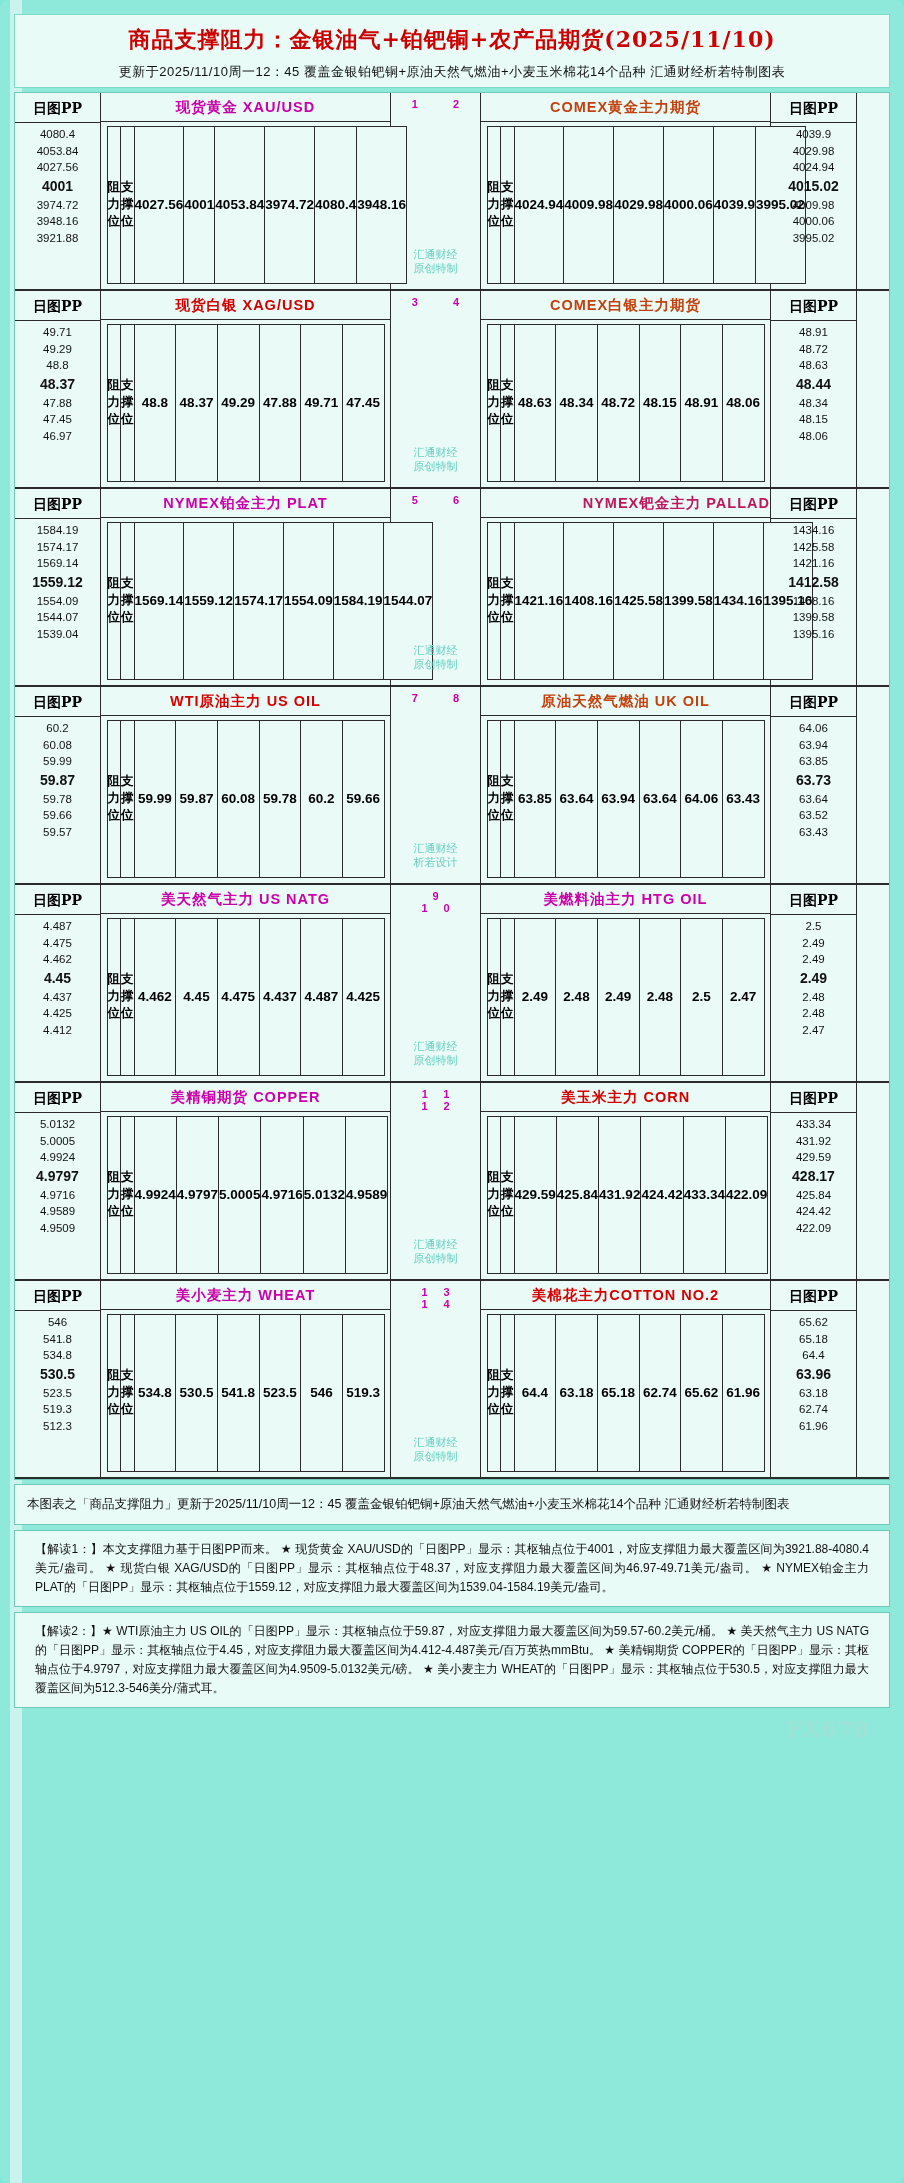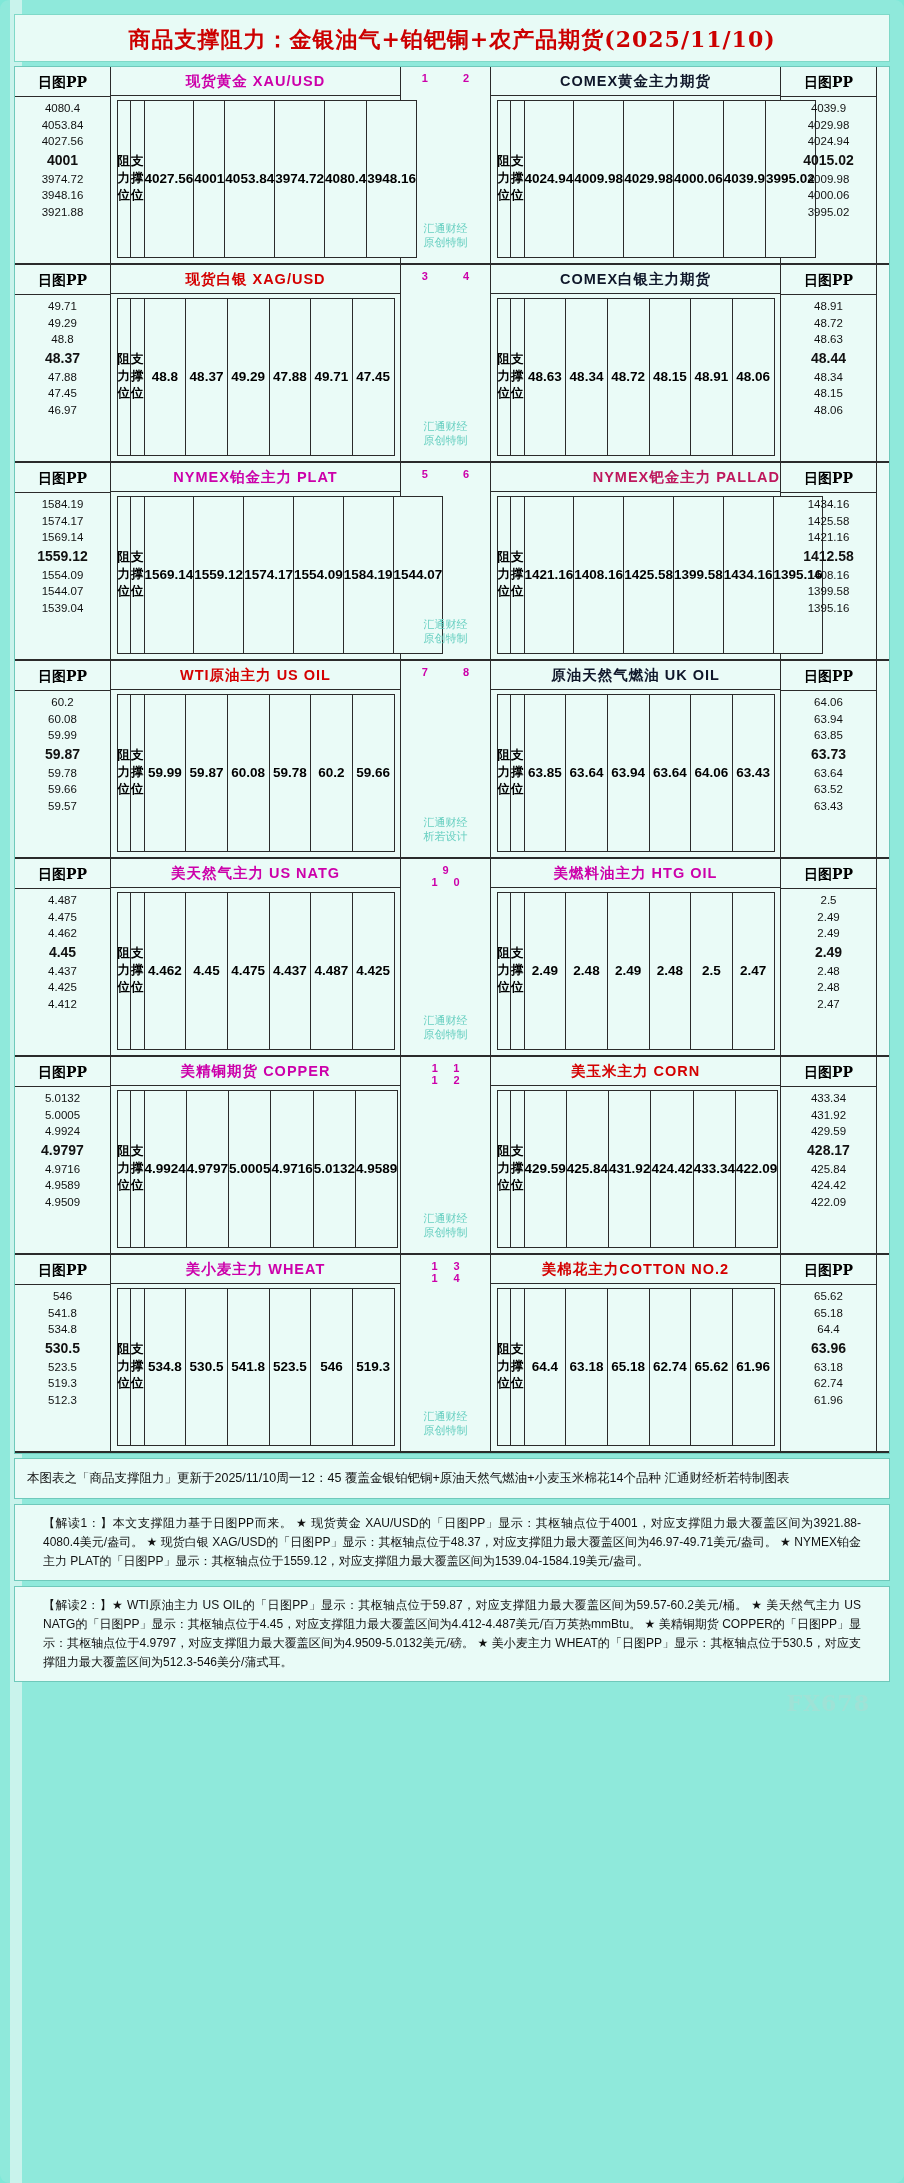--- a/index.html
+++ b/index.html
@@ -41,21 +41,21 @@
     background:#e9fbf7;
     border:1px solid #6fc9bb;
   }
   .block{
     display:flex;
     border-bottom:2px solid #2b2b2b;
     background:#eafbf7;
   }
   .block:last-child{border-bottom:2px solid #2b2b2b;}
   .col-pp{
-    width:96px;
+    width:86px;
     box-sizing:border-box;
     text-align:center;
     padding:2px 0 4px 0;
     border-right:1px solid #2b2b2b;
   }
   .pp-head{
     font-weight:bold;
     font-size:14px;
     font-family:"DejaVu Serif","Liberation Serif",serif;
     padding:5px 0 4px 0;
@@ -73,21 +73,21 @@
   .tbl-head{
     text-align:center;
     font-weight:bold;
     font-size:14.5px;
     padding:5px 0 4px 0;
     border-bottom:1px solid #2b2b2b;
     letter-spacing:1px;
   }
   .c-magenta{color:#cc00aa;}
   .c-red{color:#d40000;}
-  .c-blue{color:#0f172a;}
+  .c-blue{color:#c2410c;}
   .c-purple{color:#be185d;text-align:right;}
   .grid{
     flex:1;
     display:flex;
     flex-direction:row;
     padding:4px 6px 6px 6px;
     box-sizing:border-box;
   }
   .grid-row{
     display:flex;
@@ -140,21 +140,21 @@
     border:1px solid #6fc9bb;
     padding:10px 12px;
     font-size:12.5px;
     line-height:19px;
     color:#111;
   }
   .notes{
     margin-top:5px;
     background:#e9fbf7;
     border:1px solid #6fc9bb;
-    padding:9px 28px;
+    padding:9px 20px;
     font-size:12px;
     line-height:19px;
     color:#111;
     text-align:justify;
   }
   .fx-mark{
     text-align:right;
     padding:8px 20px 6px 0;
     font-size:22px;
     font-weight:bold;
@@ -163,20 +163,21 @@
     letter-spacing:1px;
   }
 </style>
 </head>
 <body>
 
 <div class="page">
 
   <div class="title-box">
     <div class="main-title">商品支撑阻力：金银油气+铂钯铜+农产品期货(2025/11/10)</div>
+    <div class="sub-title">更新于2025/11/10周一12：45  覆盖金银铂钯铜+原油天然气燃油+小麦玉米棉花14个品种  汇通财经析若特制图表</div>
   </div>
 
   <div class="blocks" id="blocks">
       <div class="block" style="height: 196px;">
         <div class="col-pp">
           <div class="pp-head">日图PP</div>
           <div class="pp-list">
             <div>4080.4</div>
             <div>4053.84</div>
             <div>4027.56</div>

